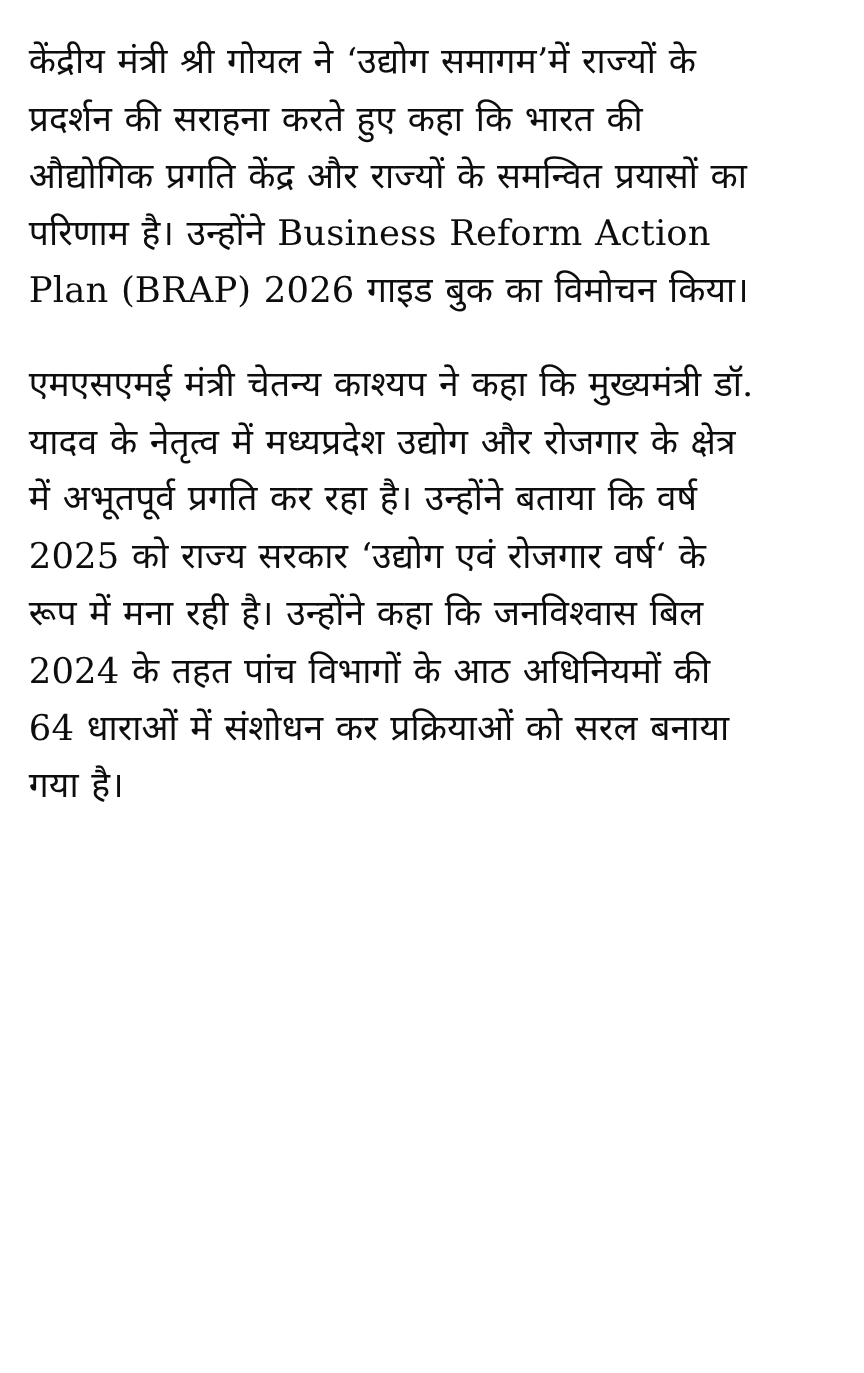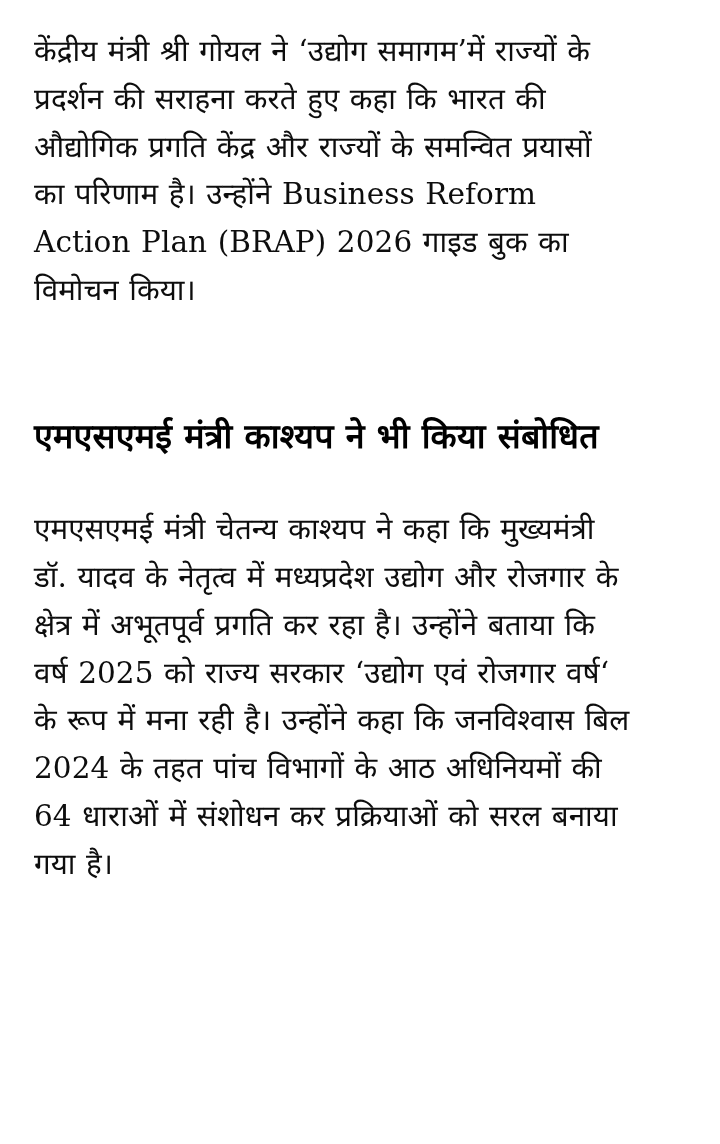--- a/index.html
+++ b/index.html
@@ -10,21 +10,21 @@
   body {
     width: 720px;
     height: 1144px;
     overflow: hidden;
     font-family: "DejaVu Serif", "Liberation Serif", serif;
     color: #111111;
   }
   .article {
     box-sizing: border-box;
     width: 665px;
-    padding: 28px 34px 0 34px;
+    padding: 28px 34px 0 24px;
   }
   .para {
     font-size: 29.5px;
     line-height: 1.62;
     letter-spacing: 0.1px;
     color: #0d0d0d;
     margin: 0 0 30px 0;
     text-align: left;
     word-spacing: 1px;
   }
@@ -40,17 +40,16 @@
     margin-bottom: 4px;
   }
 </style>
 </head>
 <body>
 
 <div class="article">
 
   <p class="para">केंद्रीय मंत्री श्री गोयल ने ‘उद्योग समागम’में राज्यों के प्रदर्शन की सराहना करते हुए कहा कि भारत की औद्योगिक प्रगति केंद्र और राज्यों के समन्वित प्रयासों का परिणाम है। उन्होंने Business Reform Action Plan (BRAP) 2026 गाइड बुक का विमोचन किया।</p>
 
-  <h2 class="subheading">एमएसएमई मंत्री काश्यप ने भी किया संबोधित</h2>
 
   <p class="para para-last">एमएसएमई मंत्री चेतन्य काश्यप ने कहा कि मुख्यमंत्री डॉ. यादव के नेतृत्व में मध्यप्रदेश उद्योग और रोजगार के क्षेत्र में अभूतपूर्व प्रगति कर रहा है। उन्होंने बताया कि वर्ष 2025 को राज्य सरकार ‘उद्योग एवं रोजगार वर्ष‘ के रूप में मना रही है। उन्होंने कहा कि जनविश्वास बिल 2024 के तहत पांच विभागों के आठ अधिनियमों की 64 धाराओं में संशोधन कर प्रक्रियाओं को सरल बनाया गया है।</p>
 
 </div>
 
 </body></html>

